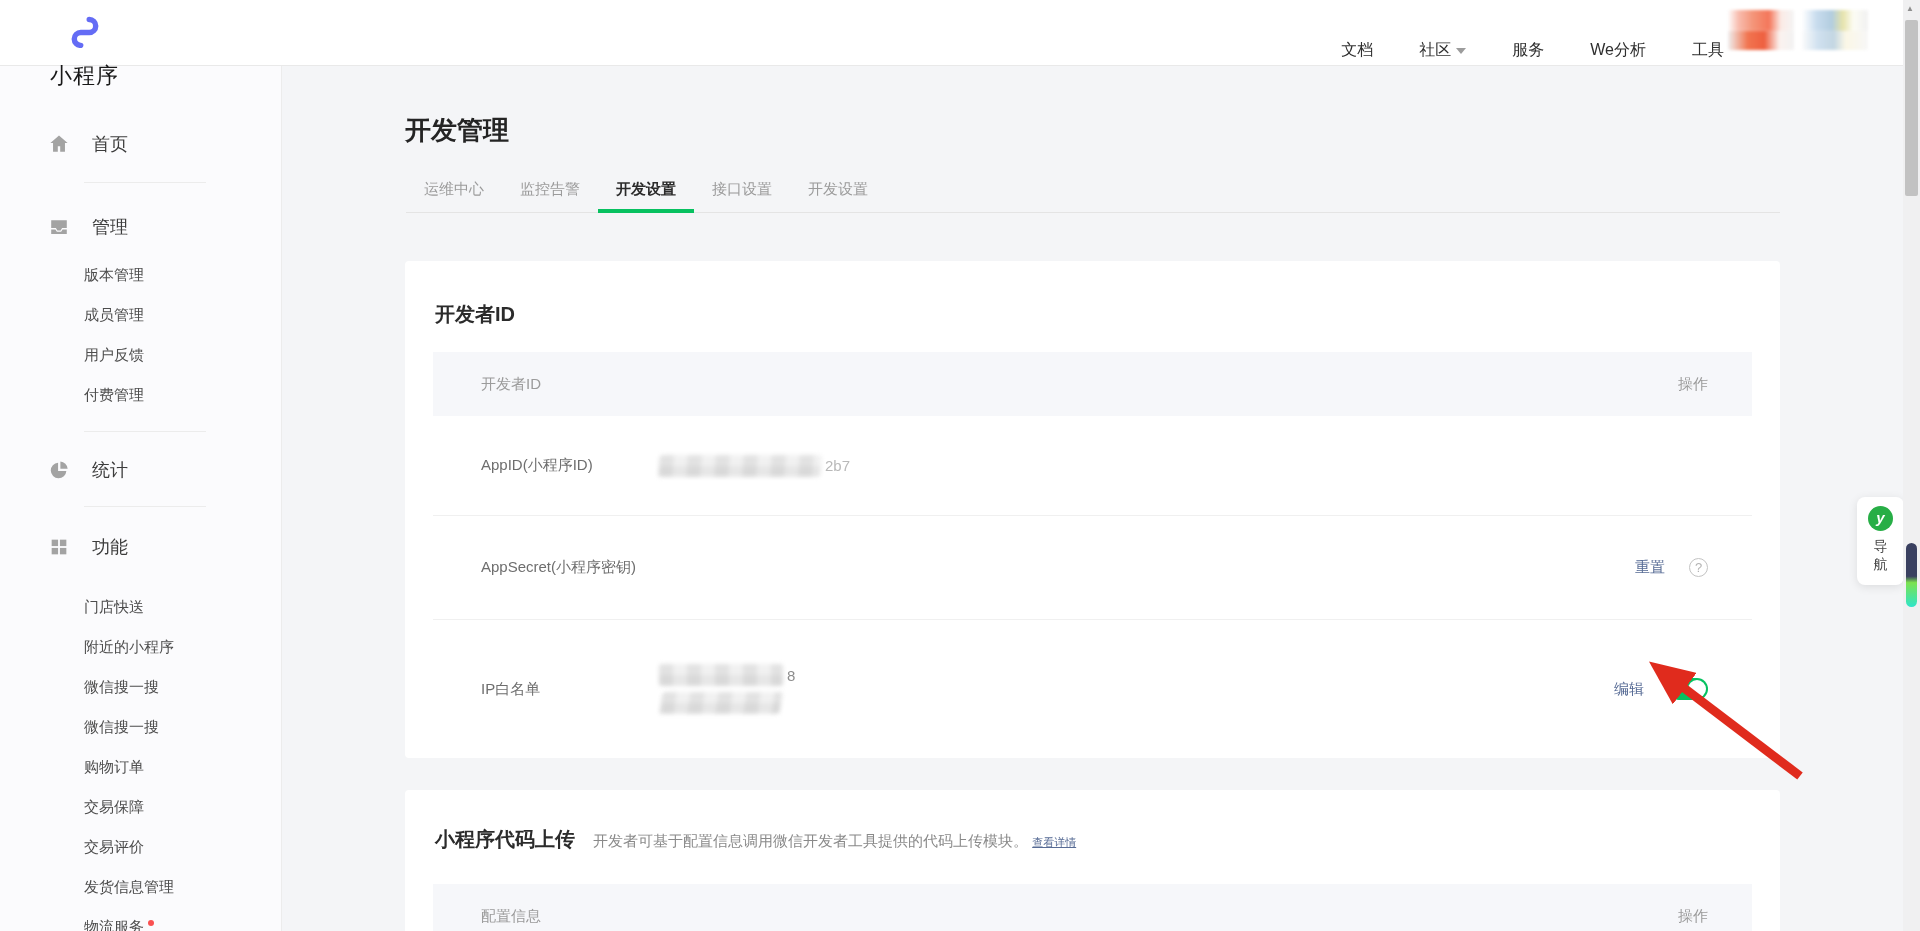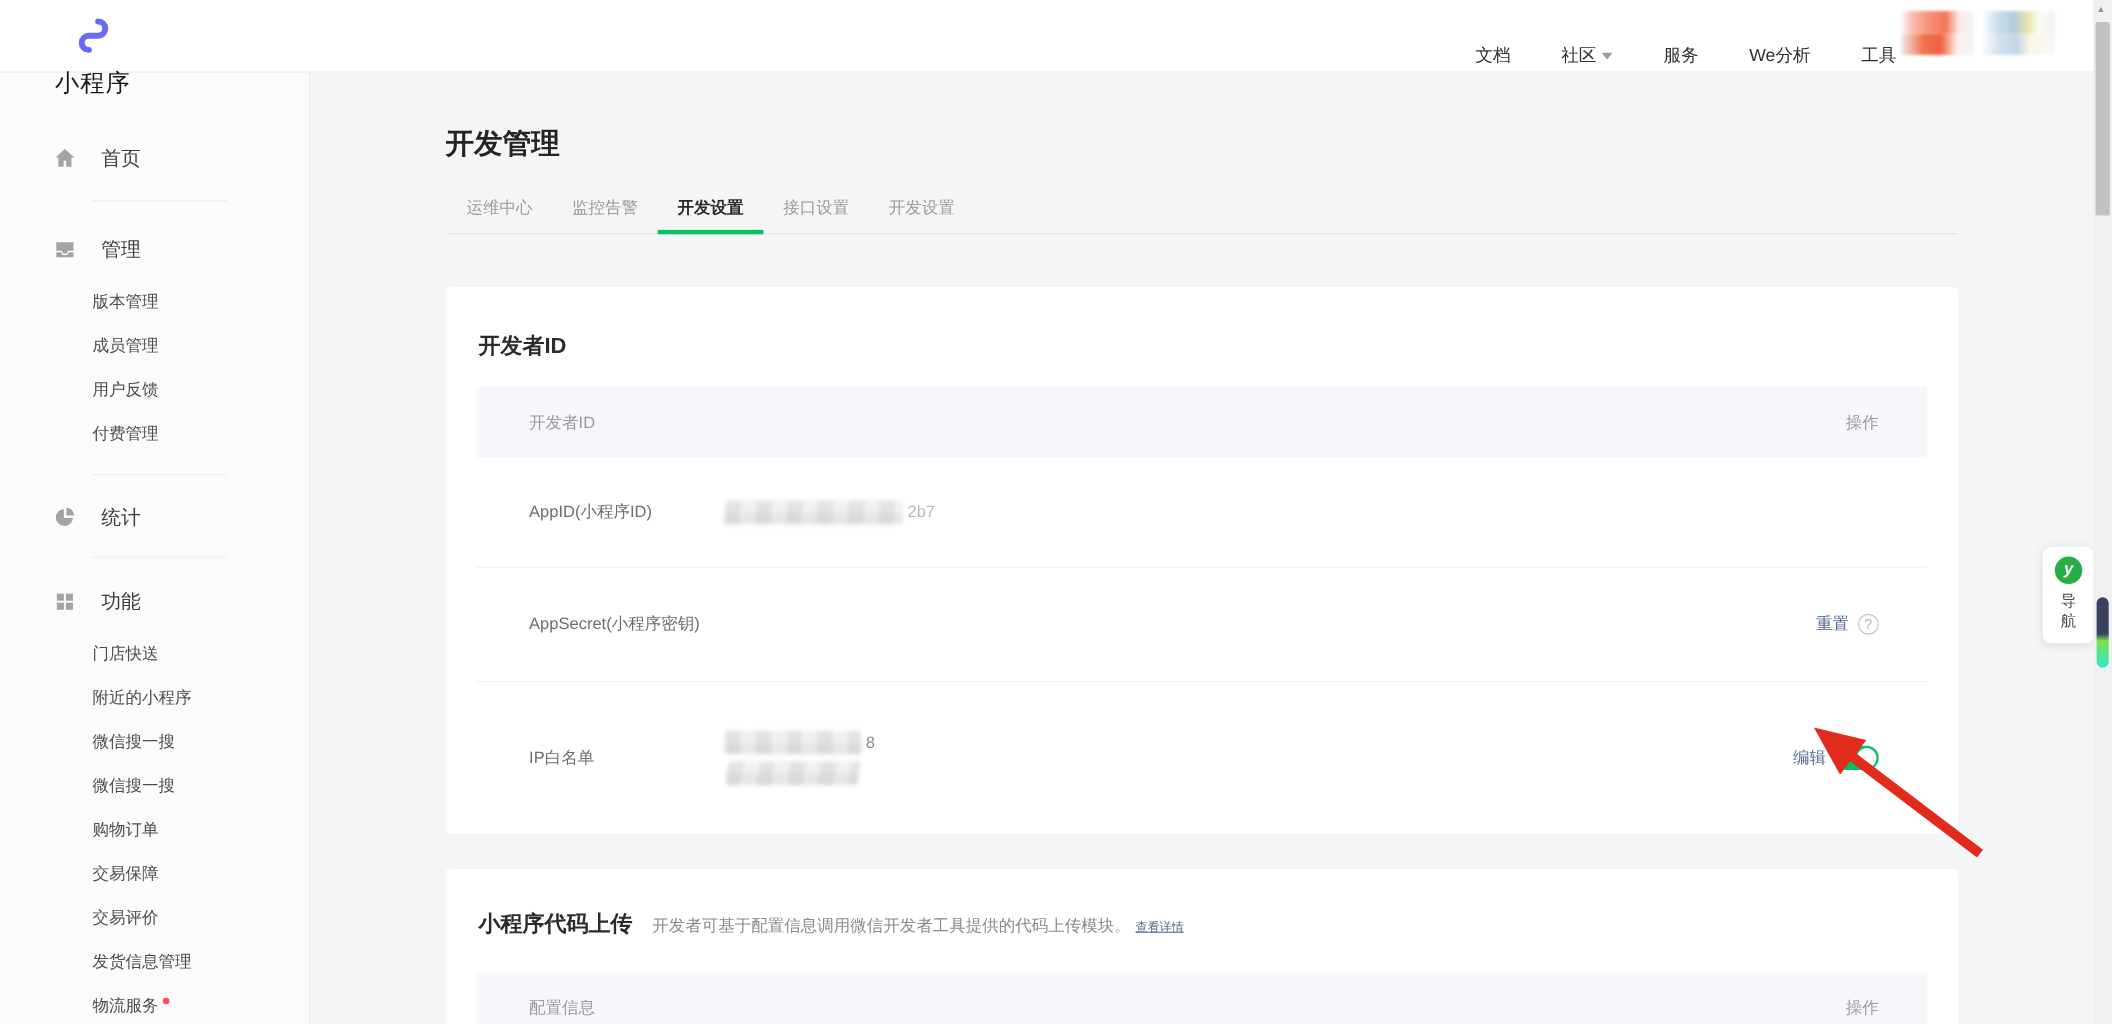--- a/index.html
+++ b/index.html
@@ -70,21 +70,21 @@
   .appid-line .blur-val { width:162px; transform:skewX(-4deg); }
   .suffix { font-size:15px; color:#b9b9b9; }
   .ip-lines { display:flex; flex-direction:column; gap:6px; }
   .ip-line { display:flex; align-items:center; gap:4px; }
   .ip-line .blur-val { width:124px; }
   .ip-line.l2 .blur-val { transform:skewX(-8deg); width:120px; }
   .ip-line.l2 { margin-left:2px; }
   .ip-line .suffix { color:#8d8d8d; }
 
   .link { font-size:15px; color:#576b95; cursor:pointer; text-decoration:none; }
-  .row-actions { display:flex; align-items:center; gap:8px; }
+  .row-actions { display:flex; align-items:center; gap:24px; }
   .help-circle { width:19px; height:19px; border-radius:50%; border:1px solid #c3c3c3; color:#b3b3b3;
                  font-size:13px; line-height:17px; text-align:center; cursor:pointer; }
   .toggle { width:40px; height:22px; border-radius:11px; background:#06c160; position:relative; cursor:pointer; }
   .toggle .knob { position:absolute; top:2px; right:2px; width:18px; height:18px; border-radius:50%; background:#ffffff; }
 
   .card2 .sec-head { position:absolute; left:30px; top:36px; display:flex; align-items:baseline; gap:18px; white-space:nowrap; }
   .desc { font-size:15px; color:#8a8a8a; }
   .desc .link { font-size:11px;text-decoration:underline; }
   .card2 .band { top:94px; }
 
@@ -177,21 +177,21 @@
 
     <div class="side-top" style="margin-top:26px">
       <svg class="side-icon" viewBox="0 0 24 24">
         <rect x="4" y="4" width="7" height="7" fill="#a3a3a3"></rect>
           <rect x="13" y="4" width="7" height="7" fill="#a3a3a3"></rect>
         <rect x="4" y="13" width="7" height="7" fill="#a3a3a3"></rect>
           <rect x="13" y="13" width="7" height="7" fill="#a3a3a3"></rect>
       </svg>
       <span class="lbl">功能</span>
     </div>
-    <span class="side-sub" style="margin-top:24px">门店快送</span>
+    <span class="side-sub" style="margin-top:36px">门店快送</span>
     <span class="side-sub">附近的小程序</span>
     <span class="side-sub">微信搜一搜</span>
     <span class="side-sub">微信搜一搜</span>
     <span class="side-sub">购物订单</span>
     <span class="side-sub">交易保障</span>
     <span class="side-sub">交易评价</span>
     <span class="side-sub">发货信息管理</span>
     <span class="side-sub"><span>物流服务</span><span class="dot-badge"></span></span>
   </aside>
 

